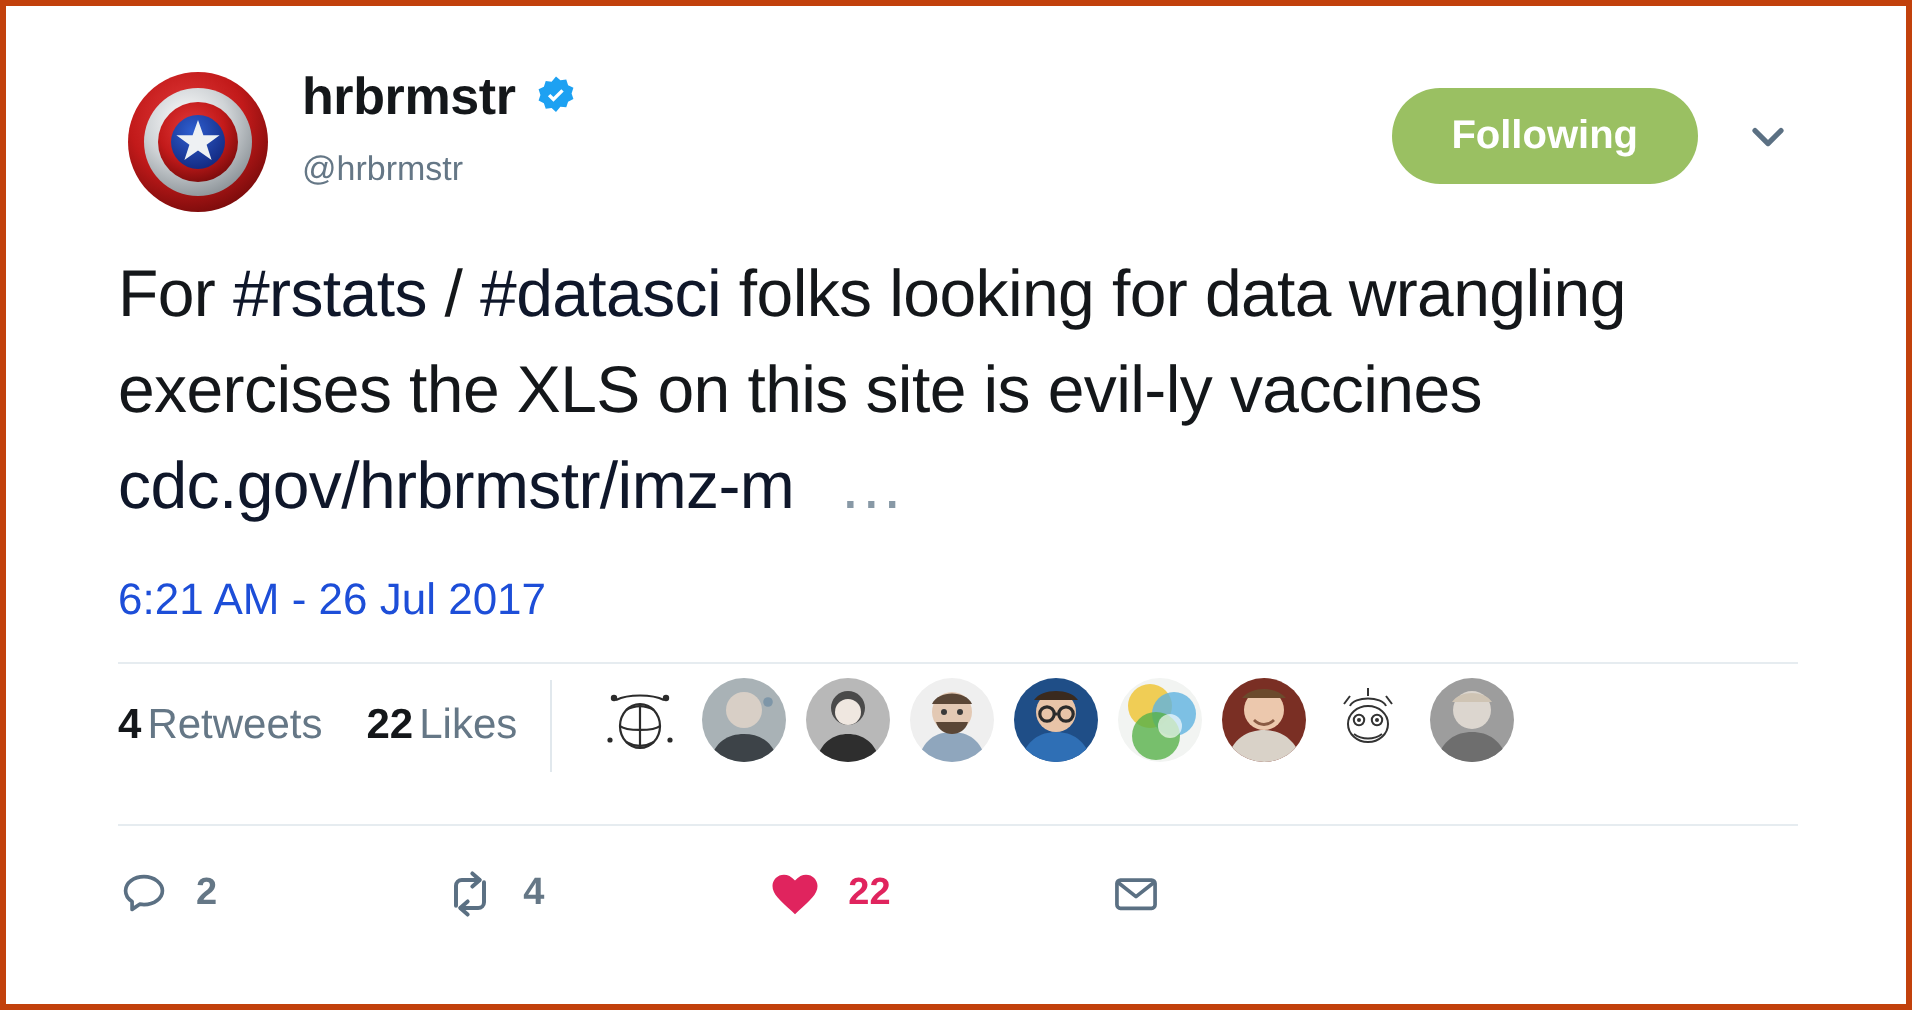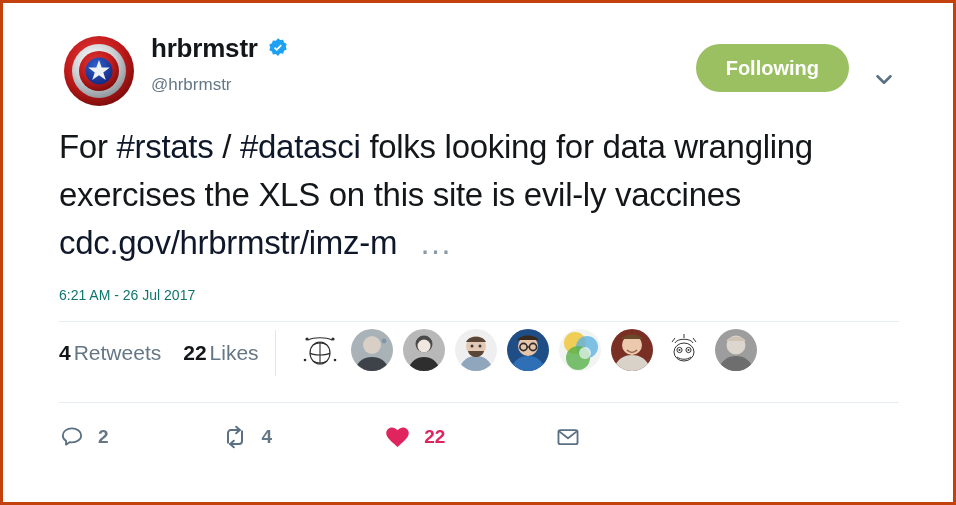--- a/index.html
+++ b/index.html
@@ -71,21 +71,21 @@
     font-size: 17px;
     color: #657786;
     margin-top: 4px;
     line-height: 28px;
   }
   .follow-wrap {
     position: absolute;
     right: 0px;
     top: 15px;
     display: flex;
-    align-items: flex-end;
+    align-items: center;
   }
   .follow-btn {
     background: #9ac062;
     color: #ffffff;
     font-size: 20px;
     font-weight: bold;
     border: none;
     border-radius: 30px;
     padding: 14px 30px;
     line-height: 1;
@@ -113,22 +113,22 @@
     text-decoration: none;
   }
   .ellipsis {
     color: #8899a6;
     margin-left: 22px;
   }
 
   
   .timestamp {
     margin-top: 20px;
-    font-size: 14px;
-    color: #0f766e;
+    font-size: 22px;
+    color: #1d4ed8;
   }
 
   
   .divider {
     height: 1px;
     background: #e6ecf0;
     margin-top: 18px;
     width: 840px;
   }
   .stats-row {

